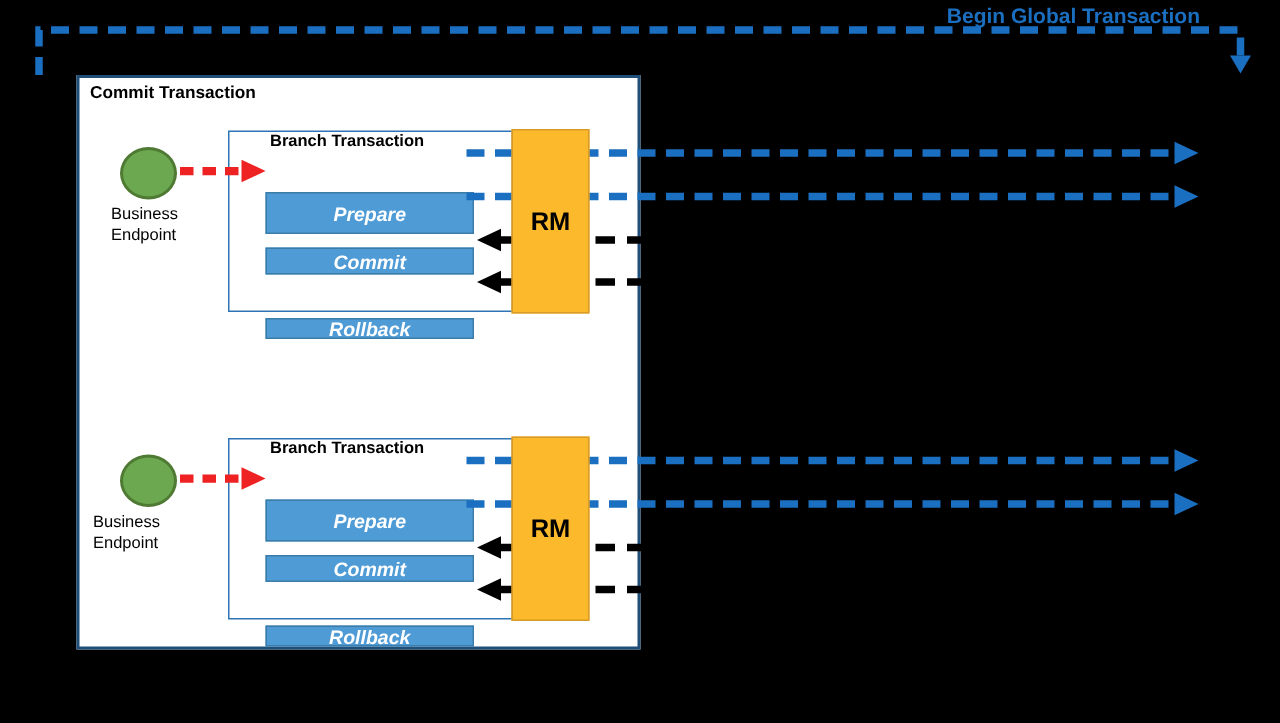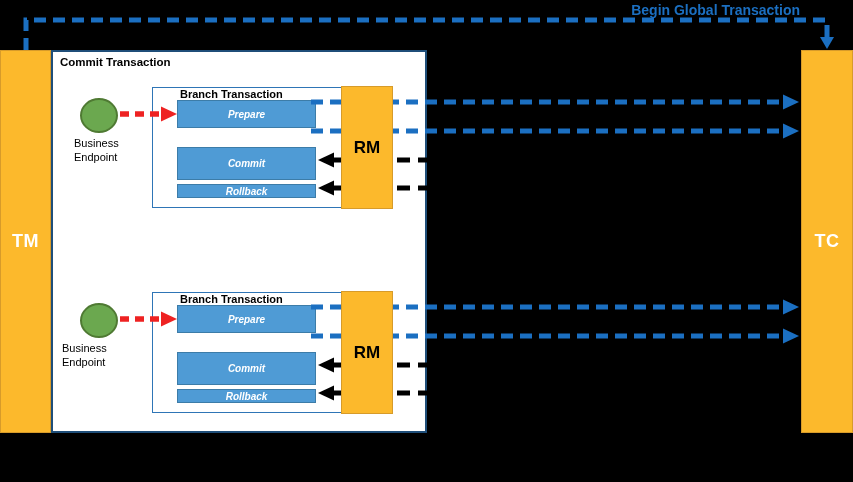--- a/index.html
+++ b/index.html
@@ -33,24 +33,24 @@
     background:#fff;border:1.5px solid var(--branch-box-border);box-sizing:border-box;
   }
   .branch-label{
     position:absolute;left:3px;top:0px;
     color:#000;font-weight:bold;font-size:11px;white-space:nowrap;margin-left:24px;
   }
   .step{
     position:absolute;left:177px;width:139px;height:28px;box-sizing:border-box;
     background:var(--blue-fill);border:1px solid var(--blue-fill-border);
     display:flex;align-items:center;justify-content:center;
-    color:#fff;font-weight:bold;font-style:italic;font-size:10px;
+    color:#fff;font-weight:bold;font-style:italic;font-size:13px;margin-top:28px;
   }
   .prepare{top:100px;height:28px;}
-  .commit{top:147px;height:33px;}
+  .commit{top:137px;height:18px;}
   .rollback{top:184px;height:14px;}
   .rm{
     position:absolute;left:341px;top:86px;width:52px;height:123px;z-index:3;
     background:var(--orange-fill);border:1px solid var(--orange-border);box-sizing:border-box;
     display:flex;align-items:center;justify-content:center;
     color:#000000;font-weight:bold;font-size:17px;
   }
   .endpoint-circle{
     position:absolute;left:80px;top:98px;width:38px;height:35px;border-radius:50%;
     background:var(--green-fill);border:2px solid var(--green-border);box-sizing:border-box;
@@ -141,18 +141,16 @@
 
     <line class="dash-black" x1="334" y1="365" x2="430" y2="365"></line>
     <polygon class="head-black" points="318,365 334,357.5 334,372.5"></polygon>
     <line class="dash-black" x1="334" y1="393" x2="430" y2="393"></line>
     <polygon class="head-black" points="318,393 334,385.5 334,400.5"></polygon>
 
     <line class="dash-red" x1="120" y1="319" x2="161" y2="319"></line>
     <polygon class="head-red" points="177,319 161,311.5 161,326.5"></polygon>
   </svg>
 
-  <div class="vbar tm">TM</div>
-  <div class="vbar tc">TC</div>
 
   <div class="lbl lbl-begin">Begin Global Transaction</div>
 
 </div>
 
 </body></html>

